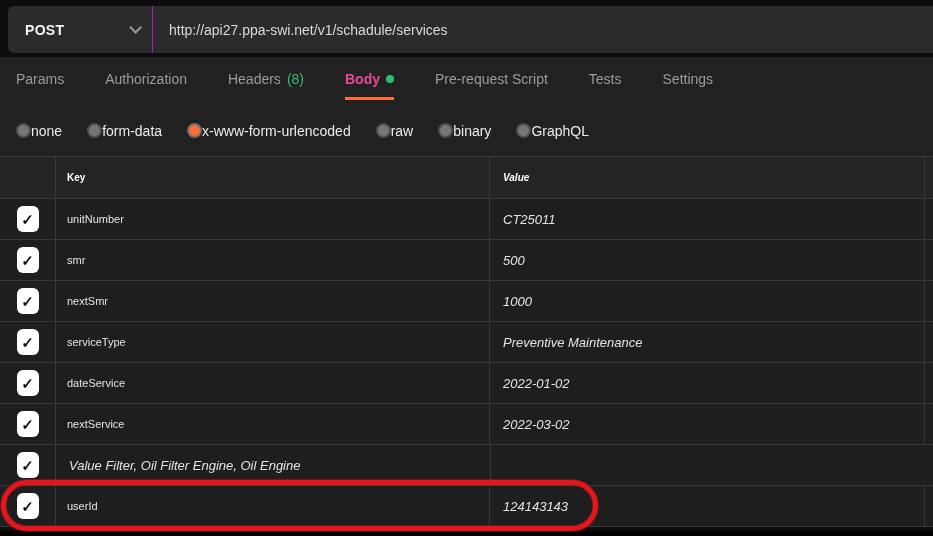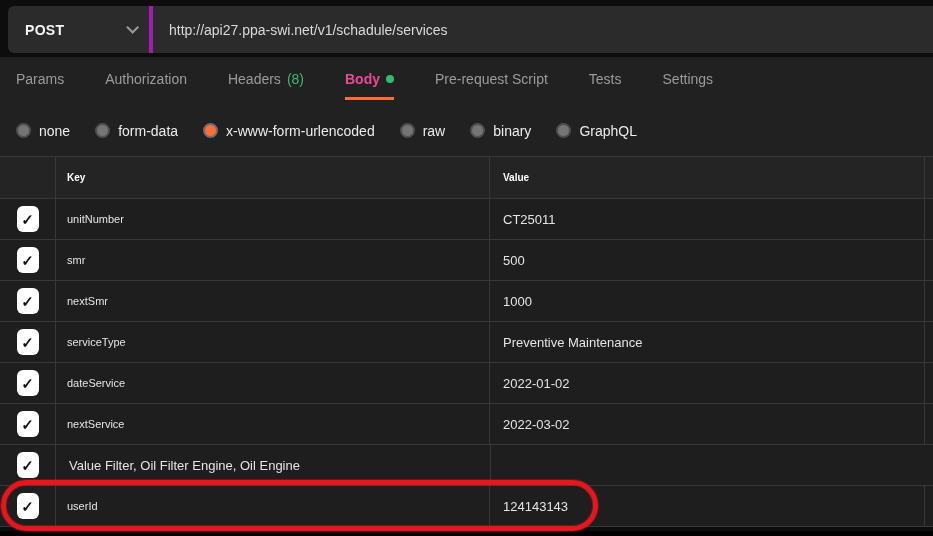--- a/index.html
+++ b/index.html
@@ -14,21 +14,21 @@
   
   .topbar { height: 57px; background: #0d0d0d; padding: 6px 0 0 8px; }
   .url-container {
     height: 47px; background: #2b2b2b;
     border-radius: 6px 0 0 6px;
     display: flex; align-items: stretch;
   }
   .method-select {
     width: 145px; display: flex; align-items: center; justify-content: space-between;
     padding: 0 14px 0 17px; cursor: pointer;
-    border-right: 4px solid #a21caf;
+    border-right: 1px solid #a21caf;
   }
   .method-label { font-size: 14px; font-weight: bold; color: #f5f5f5; letter-spacing: .3px; }
   .chevron {
     width: 9px; height: 9px; border-right: 2px solid #9a9a9a; border-bottom: 2px solid #9a9a9a;
     transform: rotate(45deg) translateY(-3px); display: inline-block;
   }
   .url-input {
     flex: 1; background: transparent; border: none; outline: none;
     color: #d9d9d9; font-size: 14px; padding: 0 16px;
     font-family: "Liberation Sans", sans-serif;
@@ -45,21 +45,21 @@
     display: flex; align-items: center; gap: 6px;
   }
   .tab.active { color: #ec4899; font-weight: bold; border-bottom-color: #ff6c37; }
   .tab .count { color: #3dba74; }
   .tab .count:empty { display: none; }
   .tab .dot { width: 8px; height: 8px; border-radius: 50%; background: #2ebd6b; display: none; }
   .tab.has-dot .dot { display: inline-block; }
 
   
   .modes-row { display: flex; align-items: center; gap: 25px; padding: 0 0 0 16px; height: 51px; }
-  .mode { display: flex; align-items: center; gap: 8px; cursor: pointer; }
+  .mode { display: flex; align-items: center; cursor: pointer; }
   .radio {
     width: 15px; height: 15px; border-radius: 50%;
     background: #757575; border: 2px solid #4f4f4f;
   }
   .mode.selected .radio { background: #ff6c37; border-color: #6e6e6e; }
   .mode-label { font-size: 14px; color: #ececec; }
 
   
   .kv-table { width: 100%; border-top: 1px solid #383838; }
   .trow { display: flex; height: 41px; border-bottom: 1px solid #383838; background: #1e1e1e; }
@@ -69,21 +69,21 @@
     display: flex; align-items: center; justify-content: center;
   }
   .cell-key {
     width: 434px; border-right: 1px solid #383838;
     display: flex; align-items: center; padding-left: 11px;
     font-size: 11px; color: #e4e4e4;
   }
   .cell-value {
     width: 435px; border-right: 1px solid #383838;
     display: flex; align-items: center; padding-left: 13px;
-    font-size: 13px; color: #e4e4e4;
+    font-size: 13px; color: #e4e4e4; font-style: italic;
   }
   .cell-rest { flex: 1; }
   .trow.header .cell-key, .trow.header .cell-value {
     color: #ffffff; font-weight: bold; font-size: 10px;
   }
   .checkbox {
     width: 22px; height: 26px; background: #ffffff; border-radius: 6px;
     display: flex; align-items: center; justify-content: center;
     cursor: pointer;
   }

